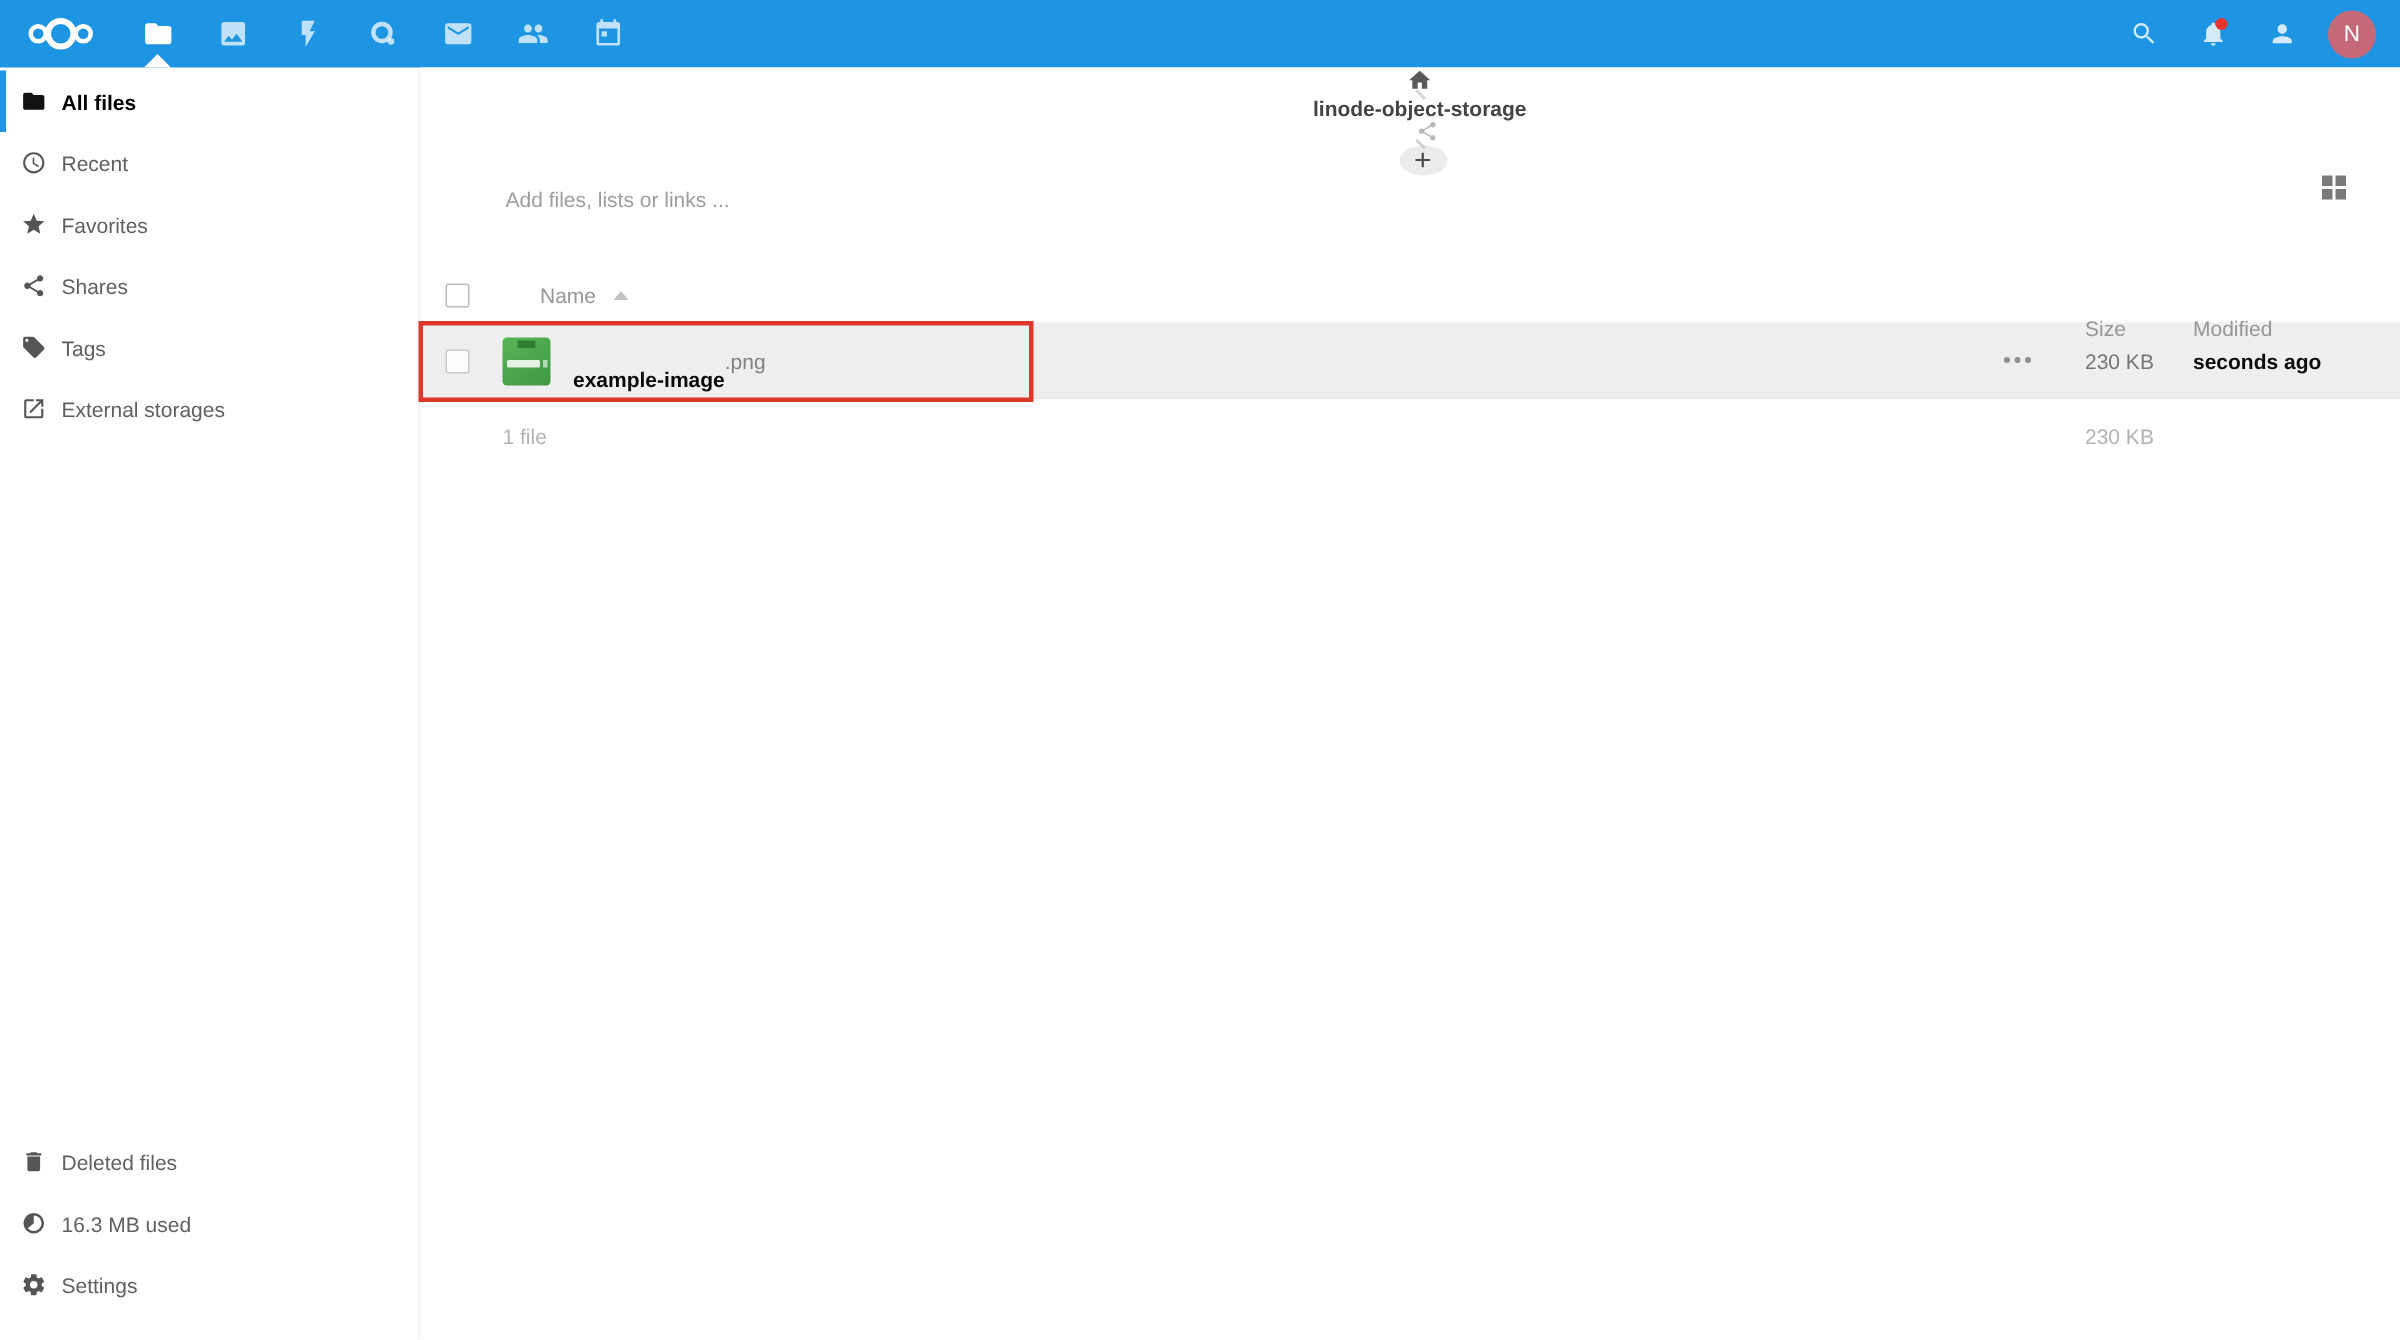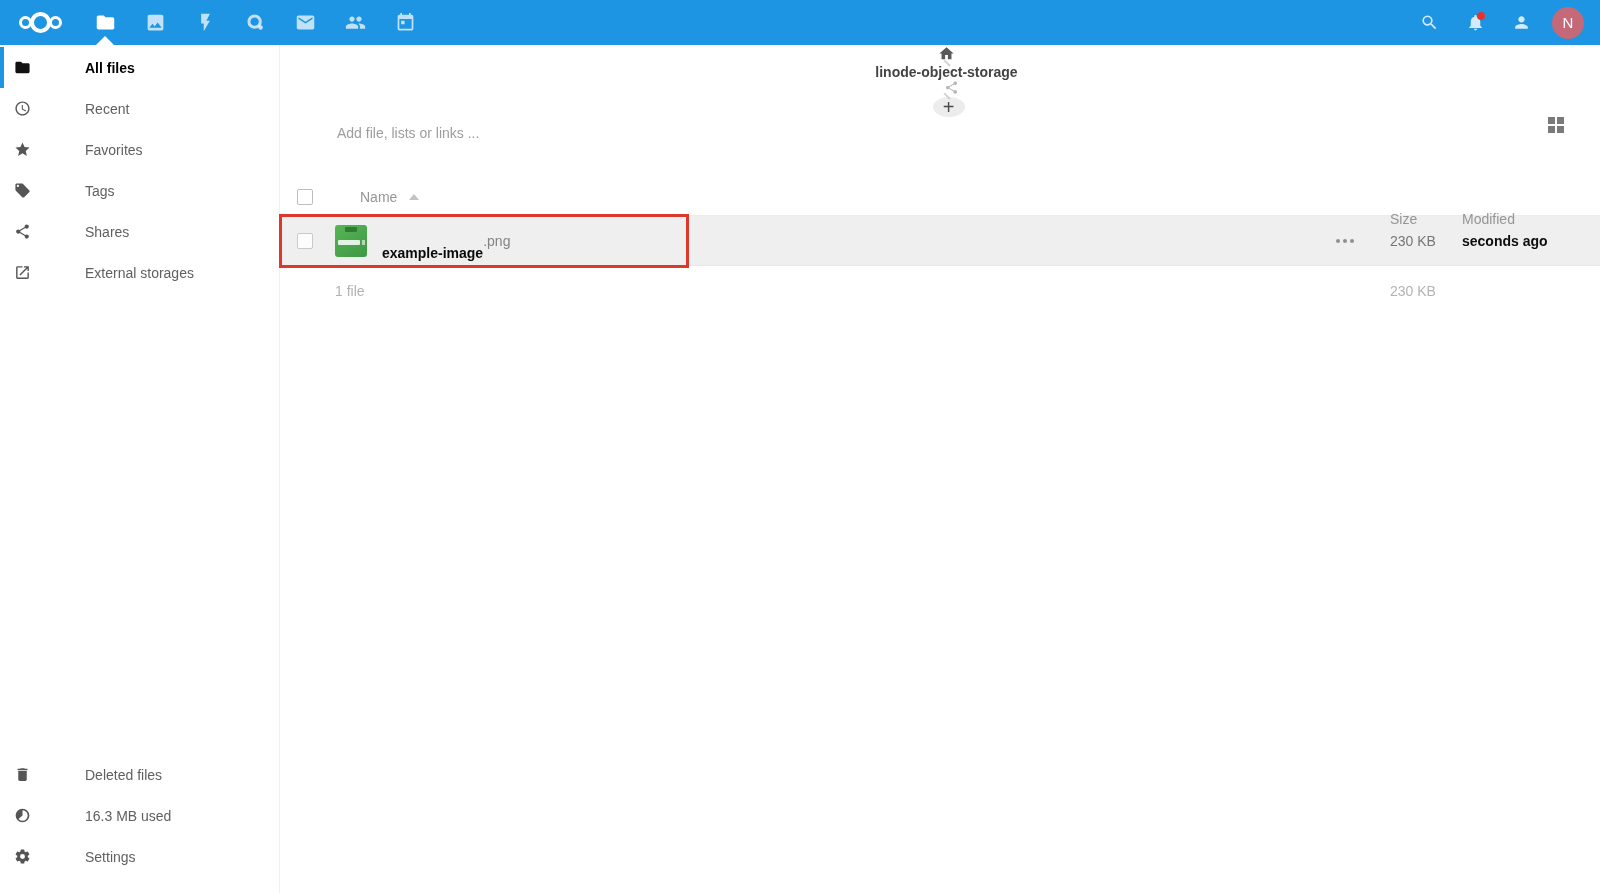--- a/index.html
+++ b/index.html
@@ -20,21 +20,21 @@
   .tb-icon { width:46px; height:45px; display:flex; align-items:center; justify-content:center; position:relative; cursor:pointer; }
   .tb-icon svg { width:19px; height:19px; fill:rgba(255,255,255,.8); }
   .badge-dot { position:absolute; top:12px; right:13px; width:8px; height:8px; border-radius:50%; background:#e9322d; }
   .avatar { width:32px; height:32px; border-radius:50%; background:#c56878; color:#fff; display:flex; align-items:center; justify-content:center; font-size:15px; margin-left:8px; cursor:pointer; }
 
   
   .page { display:flex; height:848px; }
 
   
   .sidebar { width:280px; border-right:1px solid #f0f0f0; display:flex; flex-direction:column; padding-top:2px; }
-  .nav-item { display:flex; align-items:center; height:41px; padding-left:14px; position:relative; cursor:pointer; color:#606060; font-size:14px;gap:44px; }
+  .nav-item { display:flex; align-items:center; height:41px; padding-left:14px; position:relative; cursor:pointer; color:#606060; font-size:14px; }
   .nav-item svg { width:17px; height:17px; fill:#555; margin-right:10px; flex:0 0 auto; }
   .nav-item .lbl { padding-left:0; }
   .nav-item.active { color:#000; font-weight:bold; }
   .nav-item.active svg { fill:#111; }
   .nav-item.active::before { content:""; position:absolute; left:0; top:0; bottom:0; width:4px; background:#1e95e2; }
   .sidebar-bottom { margin-top:auto; padding-bottom:16px; }
 
   
   .content { flex:1; position:relative; background:#fff; }
   .crumb-bar { height:44px; display:flex; align-items:center; padding-left:13px;flex-direction:column; }
@@ -170,29 +170,29 @@
       <span class="lbl">Recent</span>
     </div>
     <div class="nav-item">
       <svg viewBox="0 0 24 24">
           <path d="M12 17.27L18.18 21l-1.64-7.03L22 9.24l-7.19-.61L12 2 9.19 8.63 2 9.24l5.46 4.73L5.82 21z"></path>
         </svg>
       <span class="lbl">Favorites</span>
     </div>
     <div class="nav-item">
       <svg viewBox="0 0 24 24">
+          <path d="M18 16.08c-.76 0-1.44.3-1.96.77L8.91 12.7c.05-.23.09-.46.09-.7s-.04-.47-.09-.7l7.05-4.11c.54.5 1.25.81 2.04.81 1.66 0 3-1.34 3-3s-1.34-3-3-3-3 1.34-3 3c0 .24.04.47.09.7L8.04 9.81C7.5 9.31 6.79 9 6 9c-1.66 0-3 1.34-3 3s1.34 3 3 3c.79 0 1.5-.31 2.04-.81l7.12 4.16c-.05.21-.08.43-.08.65 0 1.61 1.31 2.92 2.92 2.92 1.61 0 2.92-1.31 2.92-2.92s-1.31-2.92-2.92-2.92z"></path>
+        </svg>
+      <span class="lbl">Shares</span>
+    </div>
+    <div class="nav-item">
+      <svg viewBox="0 0 24 24">
           <path d="M21.41 11.58l-9-9C12.05 2.22 11.55 2 11 2H4c-1.1 0-2 .9-2 2v7c0 .55.22 1.05.59 1.42l9 9c.36.36.86.58 1.41.58.55 0 1.05-.22 1.41-.59l7-7c.37-.36.59-.86.59-1.41 0-.55-.23-1.06-.59-1.42zM5.5 7C4.67 7 4 6.33 4 5.5S4.67 4 5.5 4 7 4.67 7 5.5 6.33 7 5.5 7z"></path>
         </svg>
       <span class="lbl">Tags</span>
-    </div>
-    <div class="nav-item">
-      <svg viewBox="0 0 24 24">
-          <path d="M18 16.08c-.76 0-1.44.3-1.96.77L8.91 12.7c.05-.23.09-.46.09-.7s-.04-.47-.09-.7l7.05-4.11c.54.5 1.25.81 2.04.81 1.66 0 3-1.34 3-3s-1.34-3-3-3-3 1.34-3 3c0 .24.04.47.09.7L8.04 9.81C7.5 9.31 6.79 9 6 9c-1.66 0-3 1.34-3 3s1.34 3 3 3c.79 0 1.5-.31 2.04-.81l7.12 4.16c-.05.21-.08.43-.08.65 0 1.61 1.31 2.92 2.92 2.92 1.61 0 2.92-1.31 2.92-2.92s-1.31-2.92-2.92-2.92z"></path>
-        </svg>
-      <span class="lbl">Shares</span>
     </div>
     <div class="nav-item">
       <svg viewBox="0 0 24 24">
           <path d="M19 19H5V5h7V3H5c-1.11 0-2 .9-2 2v14c0 1.1.89 2 2 2h14c1.1 0 2-.9 2-2v-7h-2v7zM14 3v2h3.59l-9.83 9.83 1.41 1.41L19 6.41V10h2V3h-7z"></path>
         </svg>
       <span class="lbl">External storages</span>
     </div>
 
     <div class="sidebar-bottom">
       <div class="nav-item">
@@ -235,21 +235,21 @@
       <span class="chev"></span>
       <button class="new-btn">+</button>
       <div class="view-toggle">
         <span></span>
           <span></span>
           <span></span>
           <span></span>
       </div>
     </div>
 
-    <div class="notes">Add file, lists or links ...</div>
+    <div class="notes">Add files, lists or links ...</div>
 
     <div class="table">
 
       <div class="trow thead">
         <div class="col-select">
           <div class="cbox"></div>
         </div>
         <div class="col-name">
           <span class="name-label">
             <span>Name</span>

